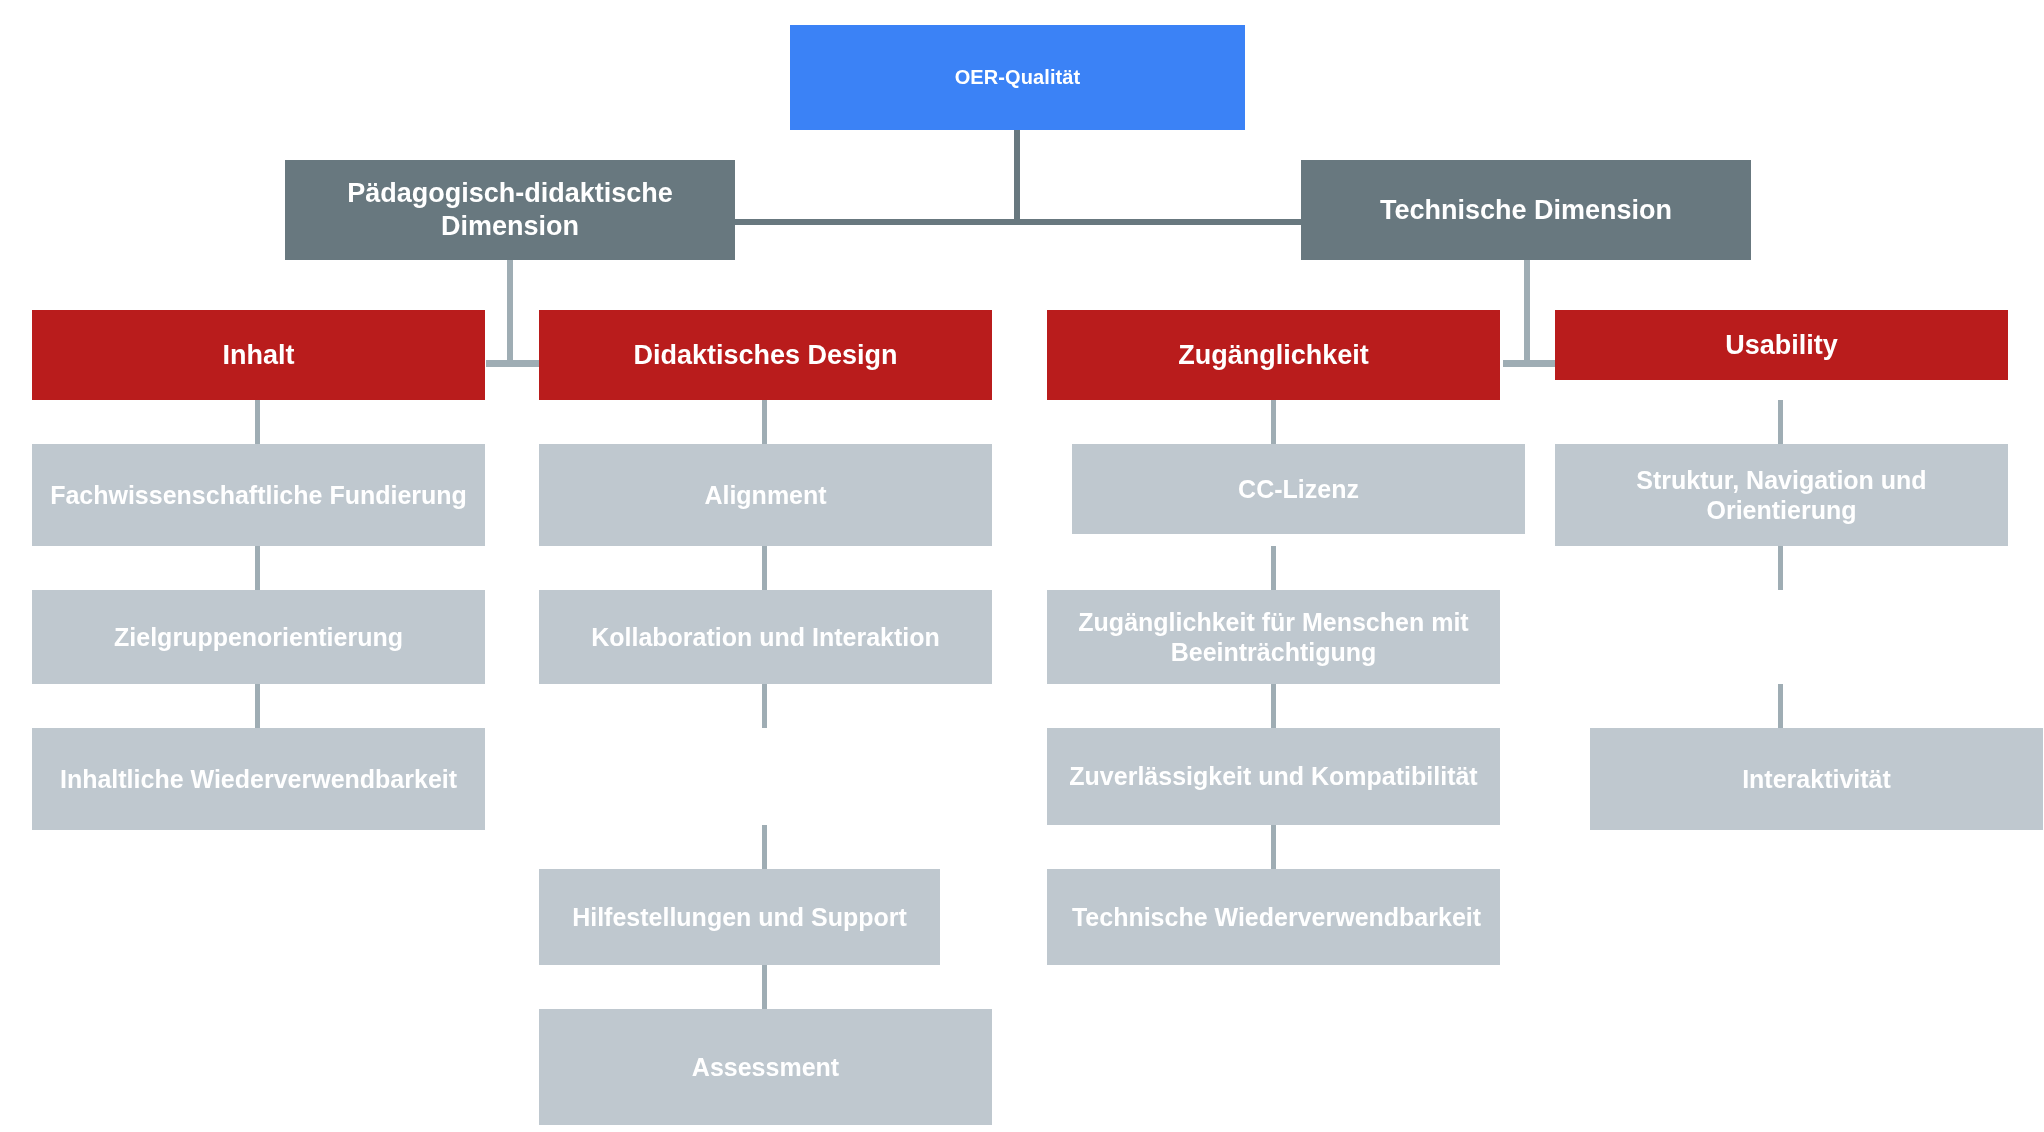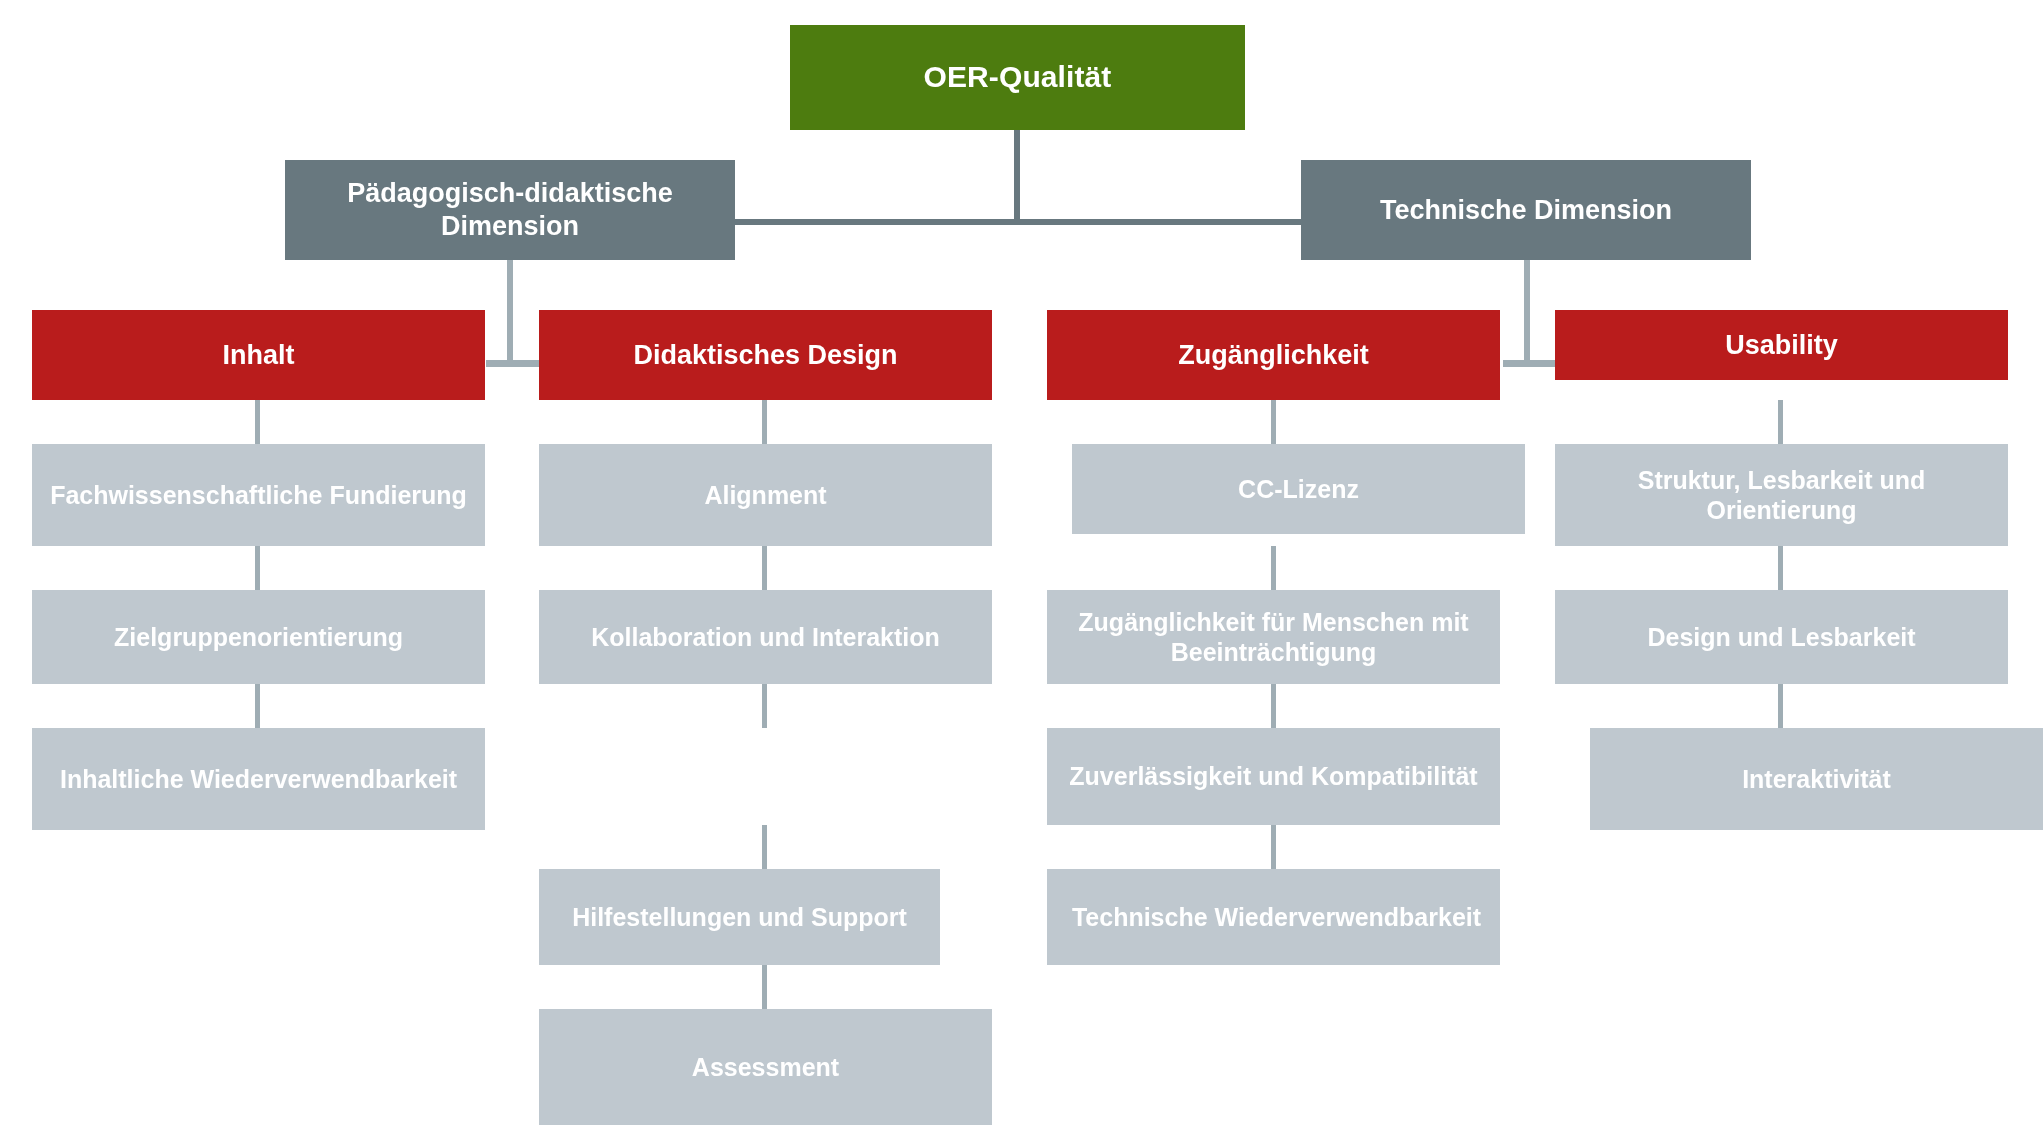--- a/index.html
+++ b/index.html
@@ -17,21 +17,21 @@
     align-items:center;
     justify-content:center;
     text-align:center;
     color:#ffffff;
     font-weight:bold;
     line-height:1.22;
     box-sizing:border-box;
     padding:4px 10px;
     z-index:3;
   }
-  .lvl0{ background:#4d7c0f; font-size:30px; letter-spacing:.1px; }
+  .lvl0{ background:#3b82f6; font-size:20px; letter-spacing:.1px; }
   .lvl1{ background:#68787f; font-size:27px; }
   .lvl2{ background:#b91c1c; font-size:27px; }
   .lvl3{ background:#bfc8cf; font-size:25px; }
 
   .conn{ position:absolute; background:#9fadb4; z-index:1; }
   .conn.dark{ background:#68787f; }
 </style>
 </head>
 <body>
 
@@ -83,17 +83,16 @@
   <div class="node lvl3" style="left:539px;top:444px;width:453px;height:102px;">Alignment</div>
   <div class="node lvl3" style="left:539px;top:590px;width:453px;height:94px;">Kollaboration und Interaktion</div>
   <div class="node lvl3" style="left:539px;top:869px;width:401px;height:96px;">Hilfestellungen und Support</div>
   <div class="node lvl3" style="left:539px;top:1009px;width:453px;height:116px;">Assessment</div>
 
   <div class="node lvl3" style="left:1072px;top:444px;width:453px;height:90px;">CC-Lizenz</div>
   <div class="node lvl3" style="left:1047px;top:590px;width:453px;height:94px;">Zugänglichkeit für Menschen mit Beeinträchtigung</div>
   <div class="node lvl3" style="left:1047px;top:728px;width:453px;height:97px;">Zuverlässigkeit und Kompatibilität</div>
   <div class="node lvl3" style="left:1047px;top:869px;width:453px;height:96px;padding-left:16px;">Technische Wiederverwendbarkeit</div>
 
-  <div class="node lvl3" style="left:1555px;top:444px;width:453px;height:102px;">Struktur, Lesbarkeit und Orientierung</div>
-  <div class="node lvl3" style="left:1555px;top:590px;width:453px;height:94px;">Design und Lesbarkeit</div>
+  <div class="node lvl3" style="left:1555px;top:444px;width:453px;height:102px;">Struktur, Navigation und Orientierung</div>
   <div class="node lvl3" style="left:1590px;top:728px;width:453px;height:102px;">Interaktivität</div>
 
 </div>
 
 </body></html>

